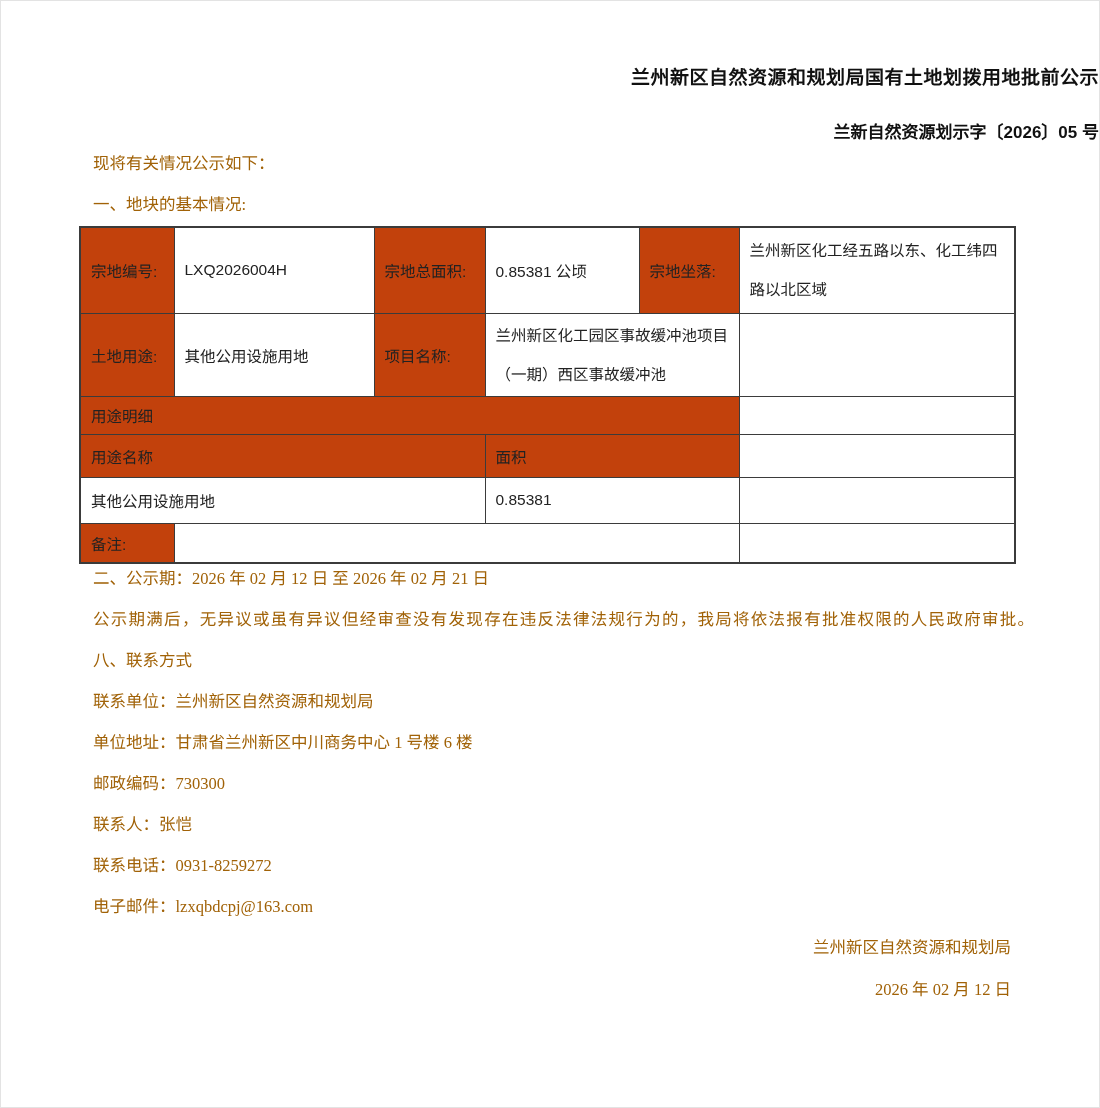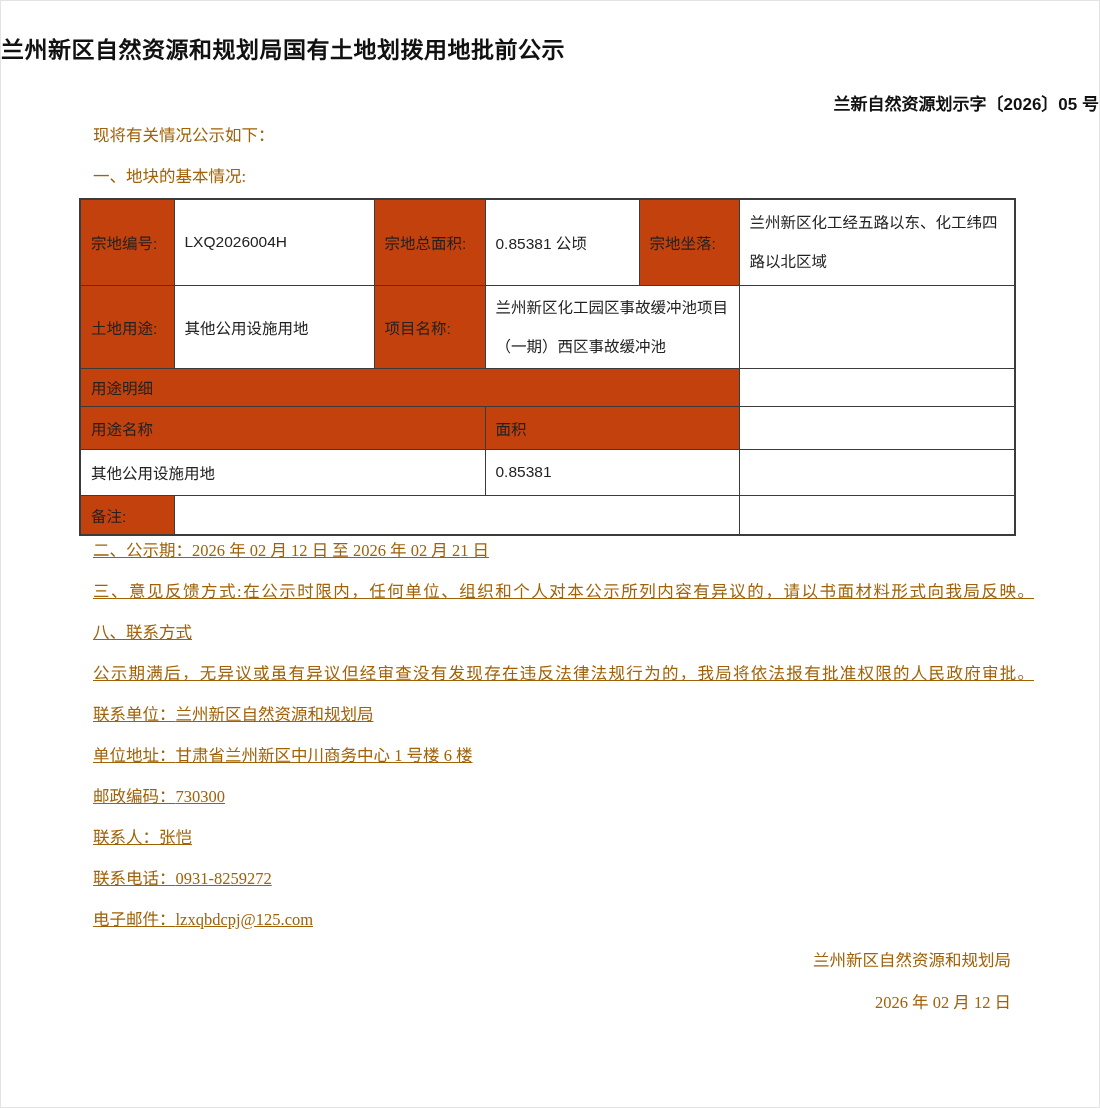--- a/index.html
+++ b/index.html
@@ -12,23 +12,23 @@
     width: 1100px;
     height: 1108px;
     box-sizing: border-box;
     background: #ffffff;
     border: 1px solid #e3e3e3;
     overflow: hidden;
     font-family: "Liberation Sans", "DejaVu Sans", sans-serif;
     color: #1f1f1f;
   }
   .doc-title {
-    padding-top: 34px;
-    text-align: left;
-    font-size: 23px;
+    padding-top: 62px;
+    text-align: right;
+    font-size: 19px;
     line-height: 30px;
     font-weight: bold;
     color: #111111;
     letter-spacing: 0.5px;
   }
   .doc-number {
     margin-top: 29px;
     text-align: right;
     font-size: 17px;
     line-height: 22px;
@@ -68,21 +68,20 @@
   }
   table.parcel-table td.lbl {
     background: #c2410c;
   }
   td.wrap2 {
     line-height: 39px;
   }
   
   .after-table {
     margin: 6px 65px 0 92px;
-    text-decoration: underline;
   }
   .doc-line {
     margin: 0 0 23px 0;
     line-height: 18px;
   }
   .justify-line {
     text-align: justify;
     text-align-last: justify;
   }
   .signature-block {
@@ -146,30 +145,29 @@
       <tr style="height:40px">
         <td class="lbl">备注:</td>
         <td colspan="4"></td>
         <td></td>
       </tr>
     </tbody>
   </table>
 
   <div class="after-table body-text">
     <p class="doc-line">二、公示期：2026 年 02 月 12 日 至 2026 年 02 月 21 日</p>
-    <p class="doc-line justify-line">三、意见反馈方式:在公示时限内，任何单位、组织和个人对本公示所列内容有异议的，请以书面材料形式向我局反映。</p>
+    <p class="doc-line justify-line">公示期满后，无异议或虽有异议但经审查没有发现存在违反法律法规行为的，我局将依法报有批准权限的人民政府审批。</p>
     <p class="doc-line">八、联系方式</p>
-    <p class="doc-line justify-line">公示期满后，无异议或虽有异议但经审查没有发现存在违反法律法规行为的，我局将依法报有批准权限的人民政府审批。</p>
 
     <p class="doc-line"><span>联系单位：</span><span>兰州新区自然资源和规划局</span></p>
     <p class="doc-line"><span>单位地址：</span><span>甘肃省兰州新区中川商务中心 1 号楼 6 楼</span></p>
     <p class="doc-line"><span>邮政编码：</span><span>730300</span></p>
     <p class="doc-line"><span>联系人：</span><span>张恺</span></p>
     <p class="doc-line"><span>联系电话：</span><span>0931-8259272</span></p>
-    <p class="doc-line"><span>电子邮件：</span><span>lzxqbdcpj@125.com</span></p>
+    <p class="doc-line"><span>电子邮件：</span><span>lzxqbdcpj@163.com</span></p>
   </div>
 
   <div class="signature-block body-text">
     <p class="doc-line">兰州新区自然资源和规划局</p>
     <p class="doc-line">2026 年 02 月 12 日</p>
   </div>
 
 </div>
 
 </body></html>

